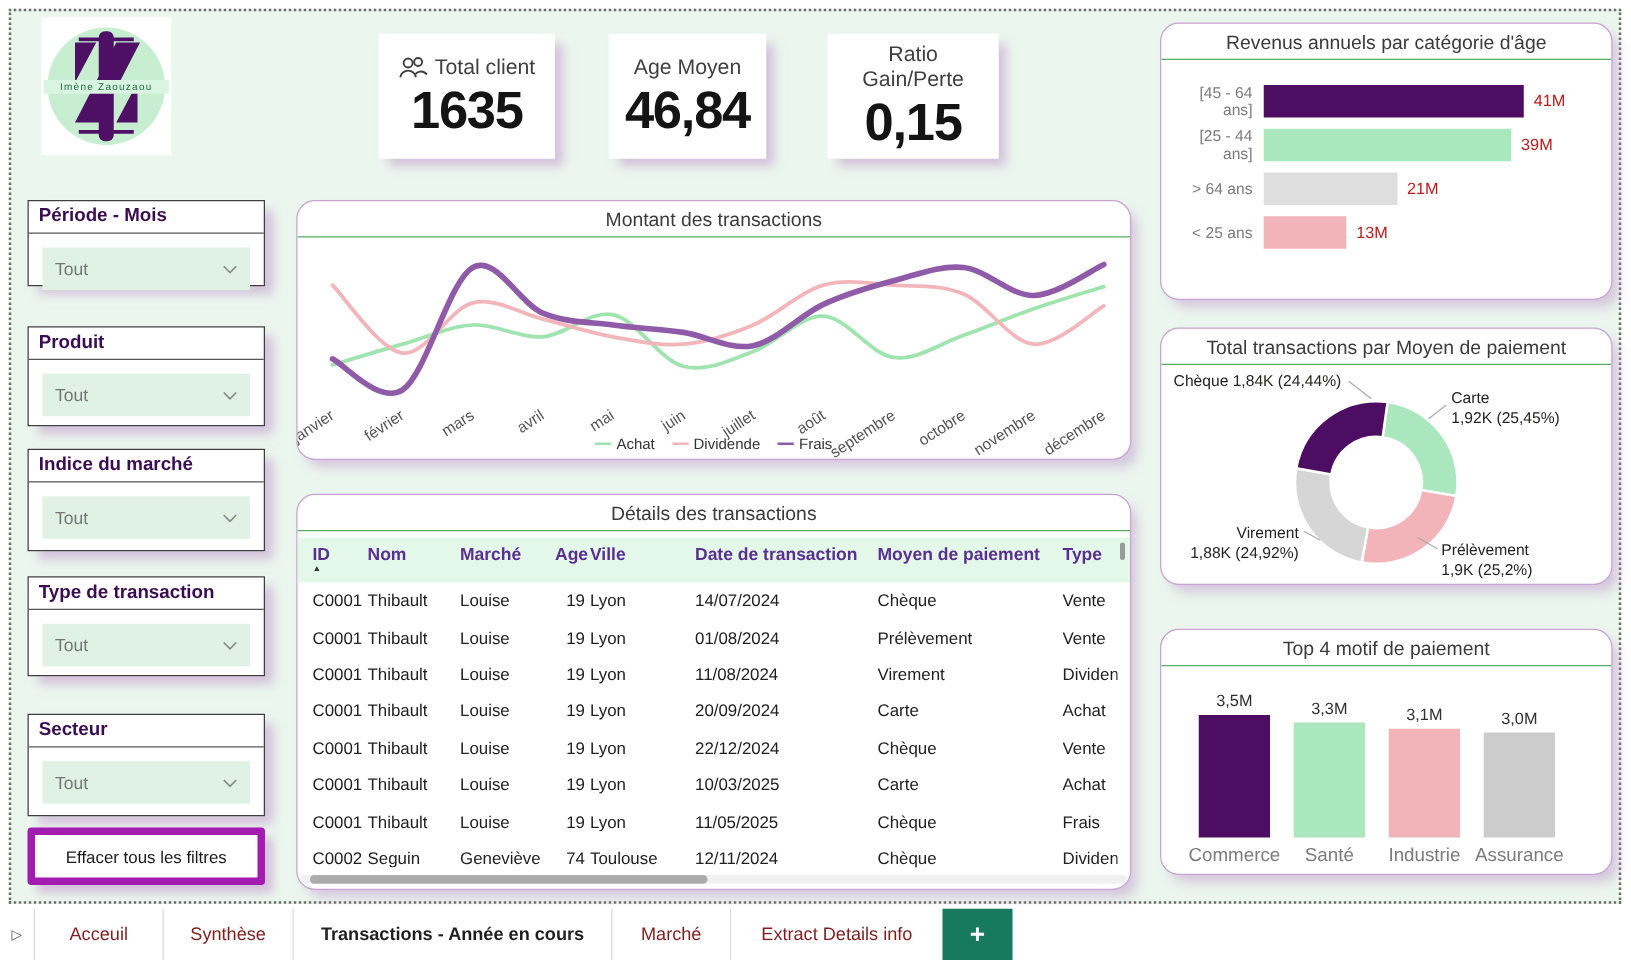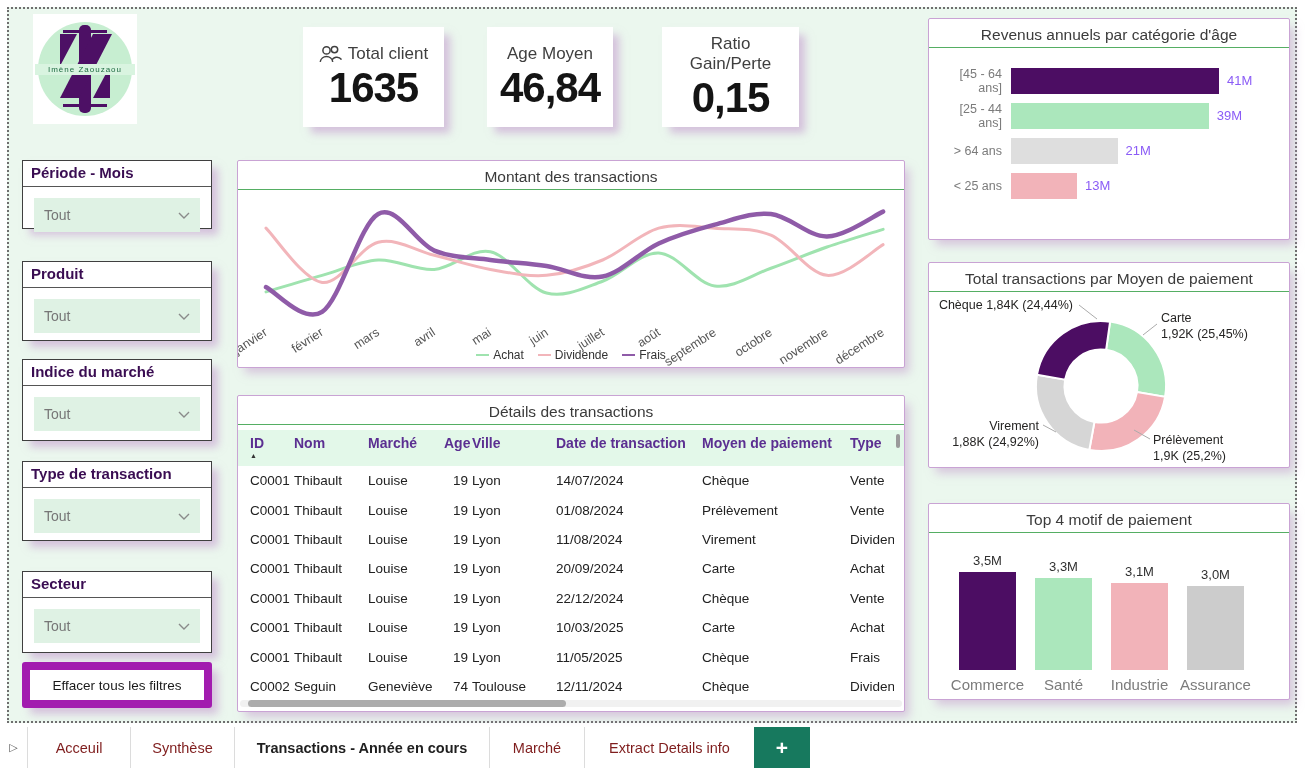--- a/index.html
+++ b/index.html
@@ -27,27 +27,27 @@
   
   .filter { position:absolute; left:13px; width:190px; background:#fff; border:1.5px solid #3f3f3f;
             box-shadow:7px 7px 8px -1px rgba(193,147,204,.55); }
   .filter-head { padding:3px 8px 4px 8px; border-bottom:1px solid #555; }
   .filter-title { font-size:15px; font-weight:bold; color:#3A0D52; }
   .filter-body { padding:11px; }
   .select { height:34px; background:#DFF2E4; display:flex; align-items:center;
             justify-content:space-between; padding:0 10px; cursor:pointer; }
   .select-value { font-size:14px; color:#767676; }
   .clear-btn { position:absolute; left:13px; top:653px; width:190px; height:46px; background:#fff;
-               border:8px solid #a21caf; border-radius:3px; font-size:13.5px; color:#1a1a1a;
+               border:6px solid #a21caf; border-radius:3px; font-size:13.5px; color:#1a1a1a;
                box-shadow:7px 7px 8px -1px rgba(193,147,204,.55);
                display:flex; align-items:center; justify-content:center; cursor:pointer;
                font-family:"Liberation Sans",sans-serif; }
 
   
-  .panel { position:absolute; background:#fff; border:1px solid #C9A3D4; border-radius:2px;
+  .panel { position:absolute; background:#fff; border:1px solid #C9A3D4; border-radius:15px;
            box-shadow:6px 7px 9px -2px rgba(193,147,204,.5); overflow:hidden; }
   .panel-title { text-align:center; font-size:15.5px; color:#3b3b3b; padding-top:7px; height:28px; }
   .title-line { position:absolute; left:0; right:0; top:28px; height:1px; background:#55AE63; }
 
   
   #line-panel { left:228px; top:151px; width:668px; height:208px; }
   #line-svg { position:absolute; left:10px; top:30px; }
   #xlabels { position:absolute; inset:0; pointer-events:none; }
   #xlabels span { position:absolute; top:163px; font-size:12.5px; color:#555; white-space:nowrap;
                   transform:translateX(-100%) rotate(-33deg); transform-origin:100% 50%; }
@@ -68,21 +68,21 @@
   #hscroll { position:absolute; left:2px; right:2px; bottom:4px; height:7px; background:#F1F1F1; border-radius:4px; }
   #hscroll .thumb { position:absolute; left:8px; top:0; width:318px; height:7px; background:#ACACAC; border-radius:4px; }
   #vscroll { position:absolute; right:4px; top:38px; width:4px; height:14px; background:#9a9a9a; border-radius:2px; }
 
   
   #hbar-panel { left:919px; top:9px; width:362px; height:222px; }
   #hbars { position:absolute; top:44px; left:10px; right:4px; }
   .hbrow { display:flex; align-items:center; height:35px; }
   .hblab { width:72px; text-align:right; font-size:12.5px; color:#7b7b7b; padding-right:9px; flex:none; }
   .hbbar { height:26px; flex:none; cursor:pointer; }
-  .hbval { font-size:13px; color:#8b5cf6; margin-left:8px; }
+  .hbval { font-size:13px; color:#b91c1c; margin-left:8px; }
 
   #donut-panel { left:919px; top:253px; width:362px; height:206px; }
   #donut-svg { position:absolute; left:0; top:0; }
   .dlabel { position:absolute; font-size:12.5px; color:#252423; line-height:1.25; }
   .dlabel.r { text-align:right; }
 
   #col-panel { left:919px; top:494px; width:362px; height:197px; }
   #cols { position:absolute; left:0; right:0; top:36px; bottom:6px; display:flex;
           justify-content:flex-start; padding-left:30px; gap:19px; align-items:flex-end; }
   .vcol { display:flex; flex-direction:column; justify-content:flex-end; align-items:center; width:57px; }

